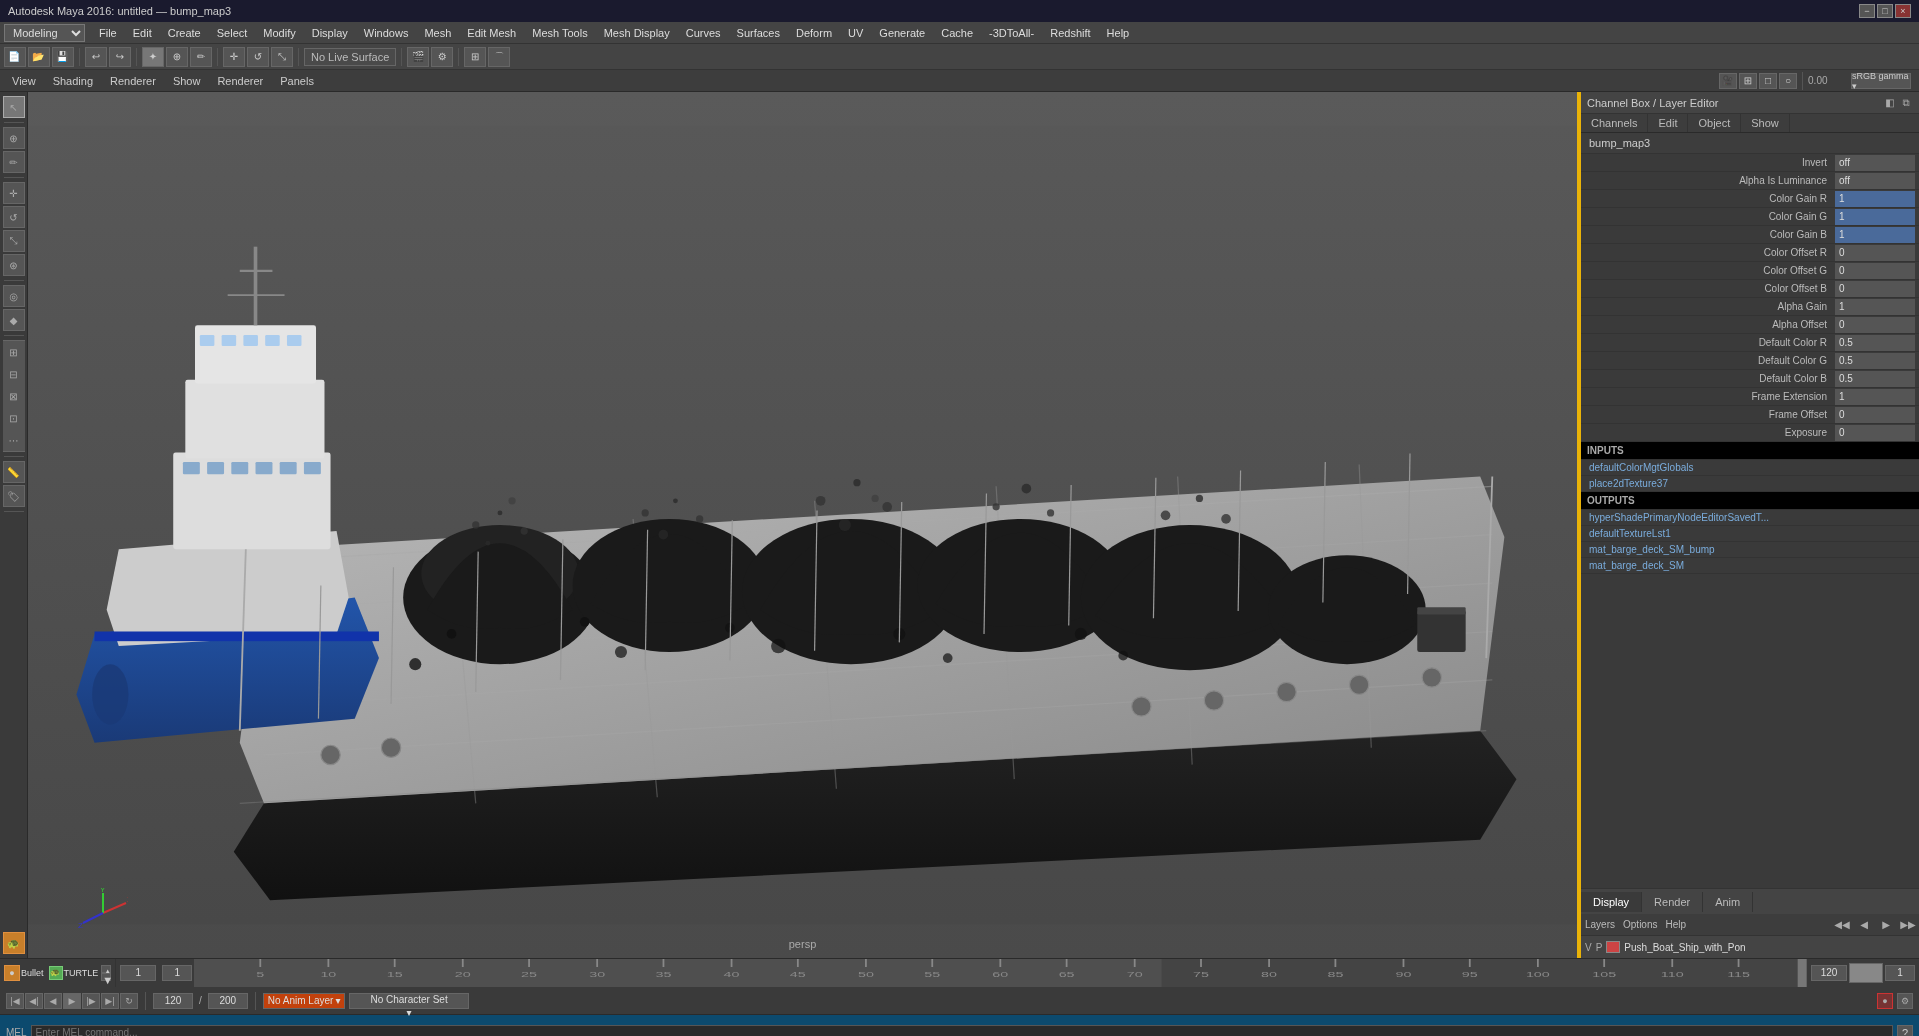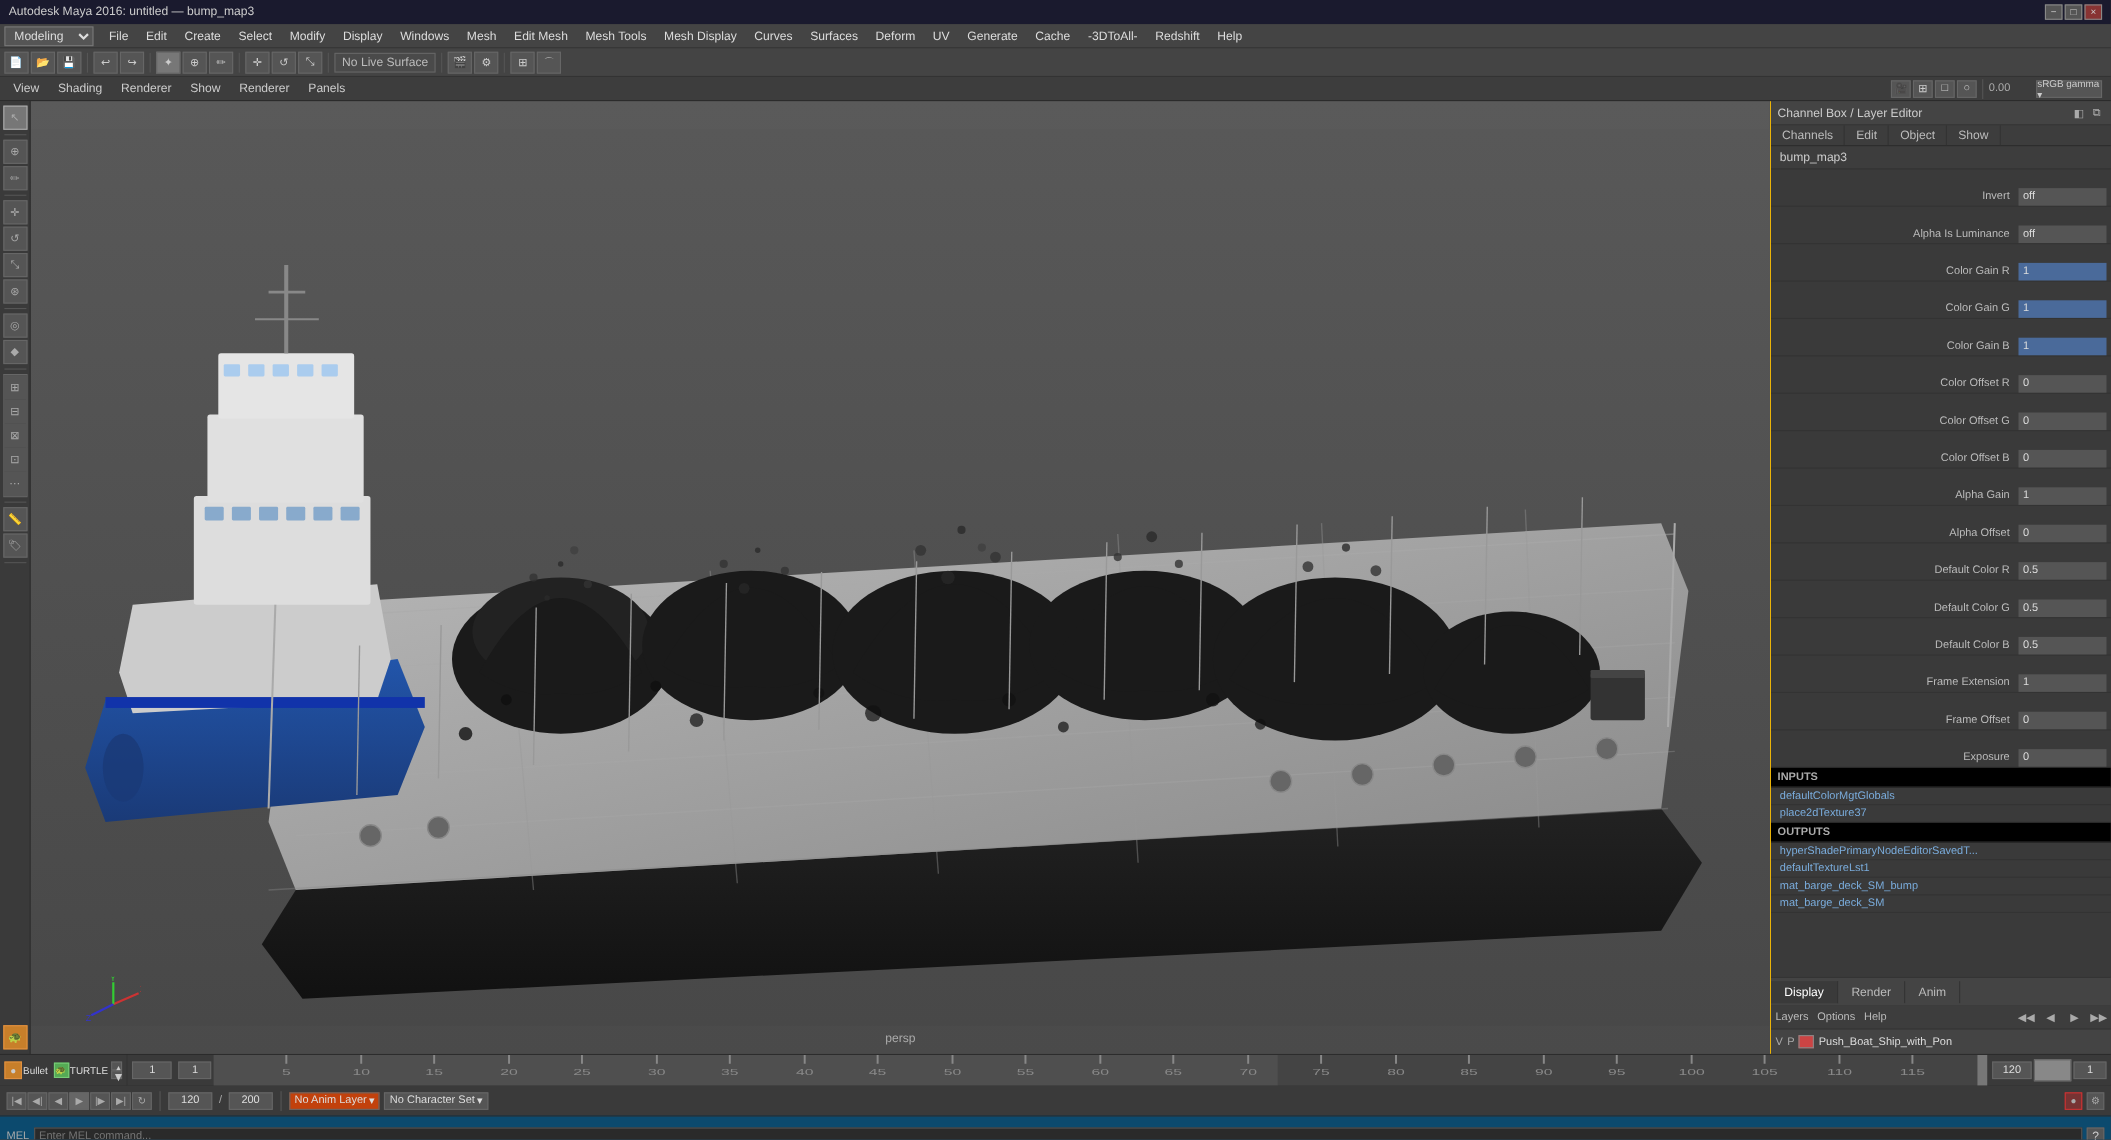--- a/index.html
+++ b/index.html
@@ -190,23 +190,23 @@
     #axis-indicator {
       position: absolute;
       bottom: 30px;
       left: 50px;
       width: 40px;
       height: 40px;
     }
 
     
     #right-panel {
-      width: 310px;
+      width: 342px;
       background: #3a3a3a;
-      border-left: 1px solid #eab308;
+      border-left: 4px solid #eab308;
       display: flex;
       flex-direction: column;
     }
     #channel-box-header {
       height: 22px;
       background: #444;
       display: flex;
       align-items: center;
       justify-content: space-between;
       padding: 0 6px;
@@ -239,21 +239,20 @@
       flex: 1;
       overflow-y: auto;
       padding: 0;
     }
     .attr-row {
       display: flex;
       align-items: center;
       height: 18px;
       border-bottom: 1px solid #333;
       padding: 0 4px;
-      margin-top: 16px;
     }
     .attr-name {
       flex: 1;
       text-align: right;
       color: #bbb;
       font-size: 10px;
       padding-right: 8px;
     }
     .attr-value {
       width: 80px;
@@ -972,21 +971,21 @@
   <span class="bc-label"> / </span>
   <input type="text" class="bc-input" value="200" style="">
 
   <div class="toolbar-sep" style="height:18px;"></div>
 
   <div class="bc-select" style="display:flex;align-items:center;padding:0 4px;font-size:10px;cursor:pointer;gap:2px;height:16px;border:1px solid #666;background:#c2410c;">
     <span>No Anim Layer</span>
     <span>▾</span>
   </div>
 
-  <div class="bc-select" style="display:flex;align-items:center;padding:0 4px;font-size:10px;cursor:pointer;gap:2px;height:16px;border:1px solid #666;background:#555;">
+  <div class="bc-select" style="display:flex;align-items:center;padding:0 20px;font-size:10px;cursor:pointer;gap:2px;height:16px;border:1px solid #666;background:#555;flex-direction:column;">
     <span>No Character Set</span>
     <span>▾</span>
   </div>
 
   <div style="flex:1;"></div>
   <div class="bc-btn" style="width:16px;height:16px;background:#773333;border-color:#cc3333;">●</div>
   <div class="bc-btn" style="width:16px;height:16px;">⚙</div>
 </div>
 
 <div id="mel-bar">

